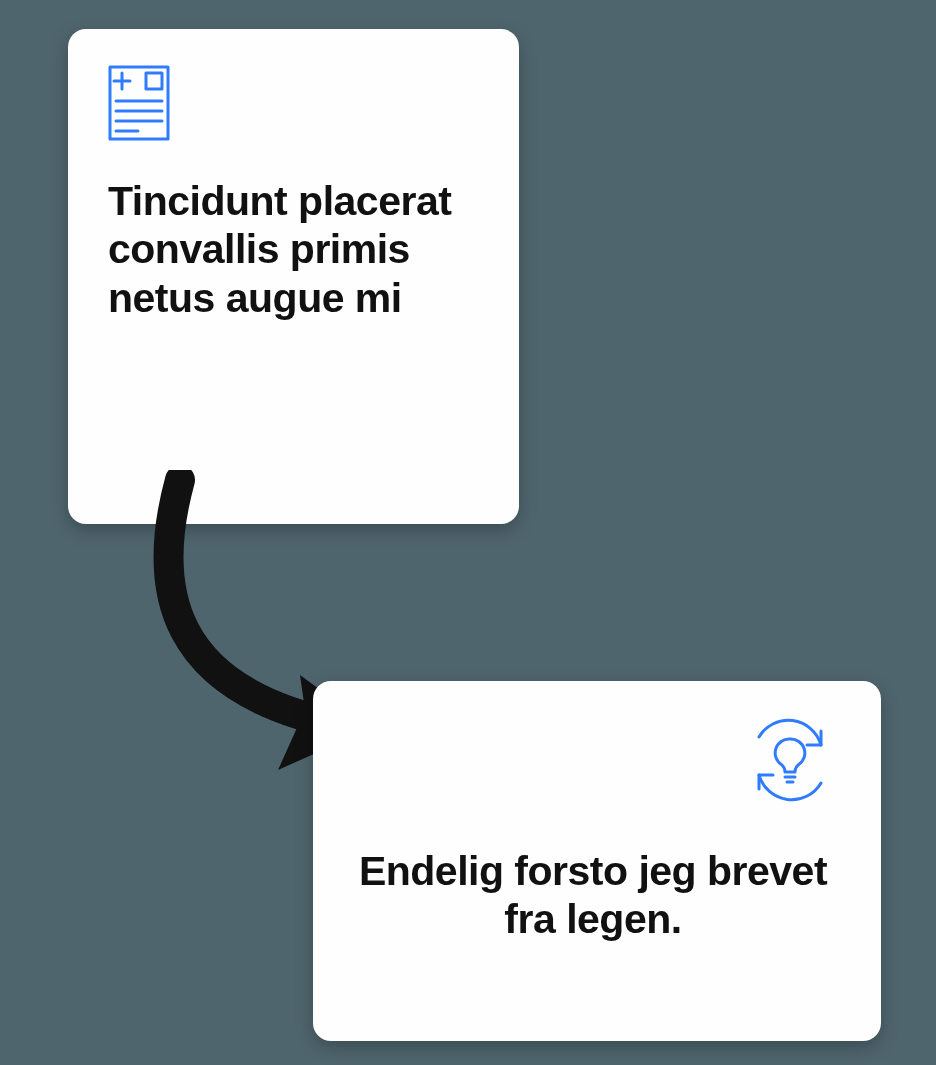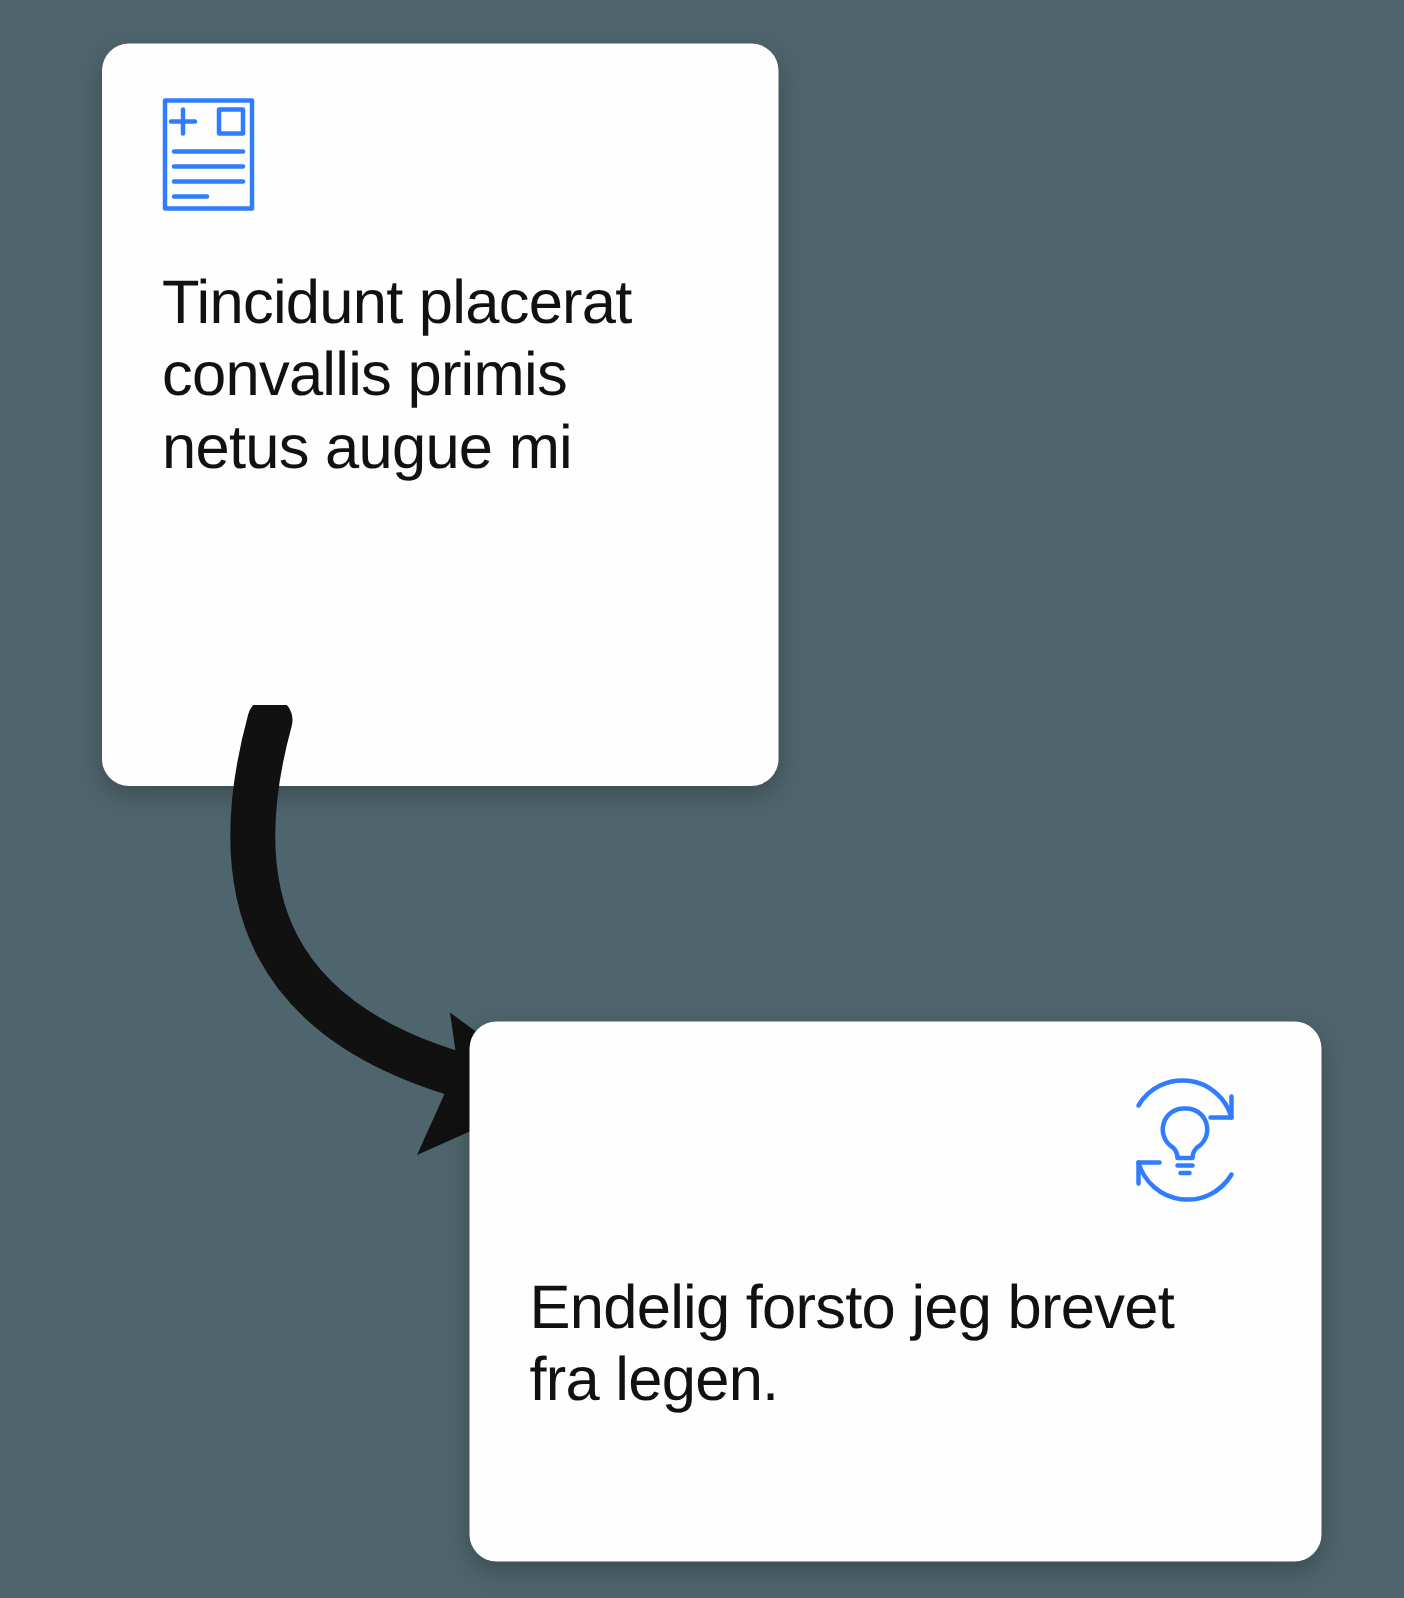--- a/index.html
+++ b/index.html
@@ -21,30 +21,30 @@
     left: 68px;
     top: 29px;
     width: 451px;
     height: 495px;
   }
   .card-2 {
     left: 313px;
     top: 681px;
     width: 568px;
     height: 360px;
-    text-align: left;
+    text-align: center;
     padding-right: 48px;
   }
   .card-2 .icon-wrap {
     display: flex;
     justify-content: flex-end;
     margin-bottom: 44px;
   }
   .card h2 {
-    font-weight: 400;
+    font-weight: 700;
     font-size: 41px;
     line-height: 1.18;
     color: #111;
     letter-spacing: -0.5px;
   }
   .card-1 .icon-wrap { margin-bottom: 36px; }
   .icon-wrap svg { display: block; }
   .arrow {
     position: absolute;
     left: 110px;

